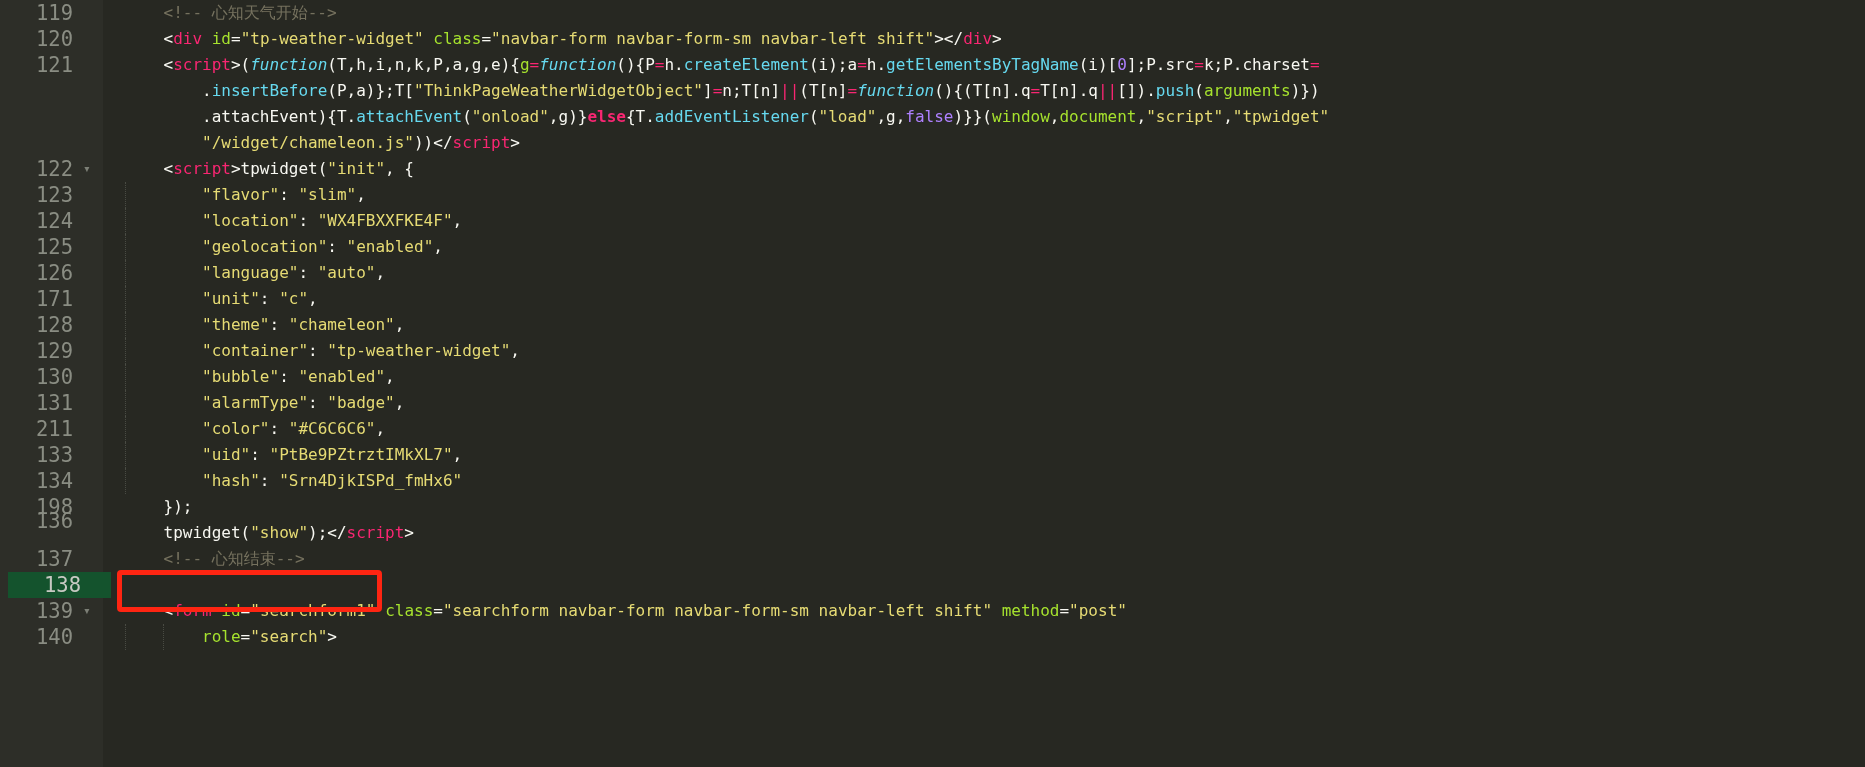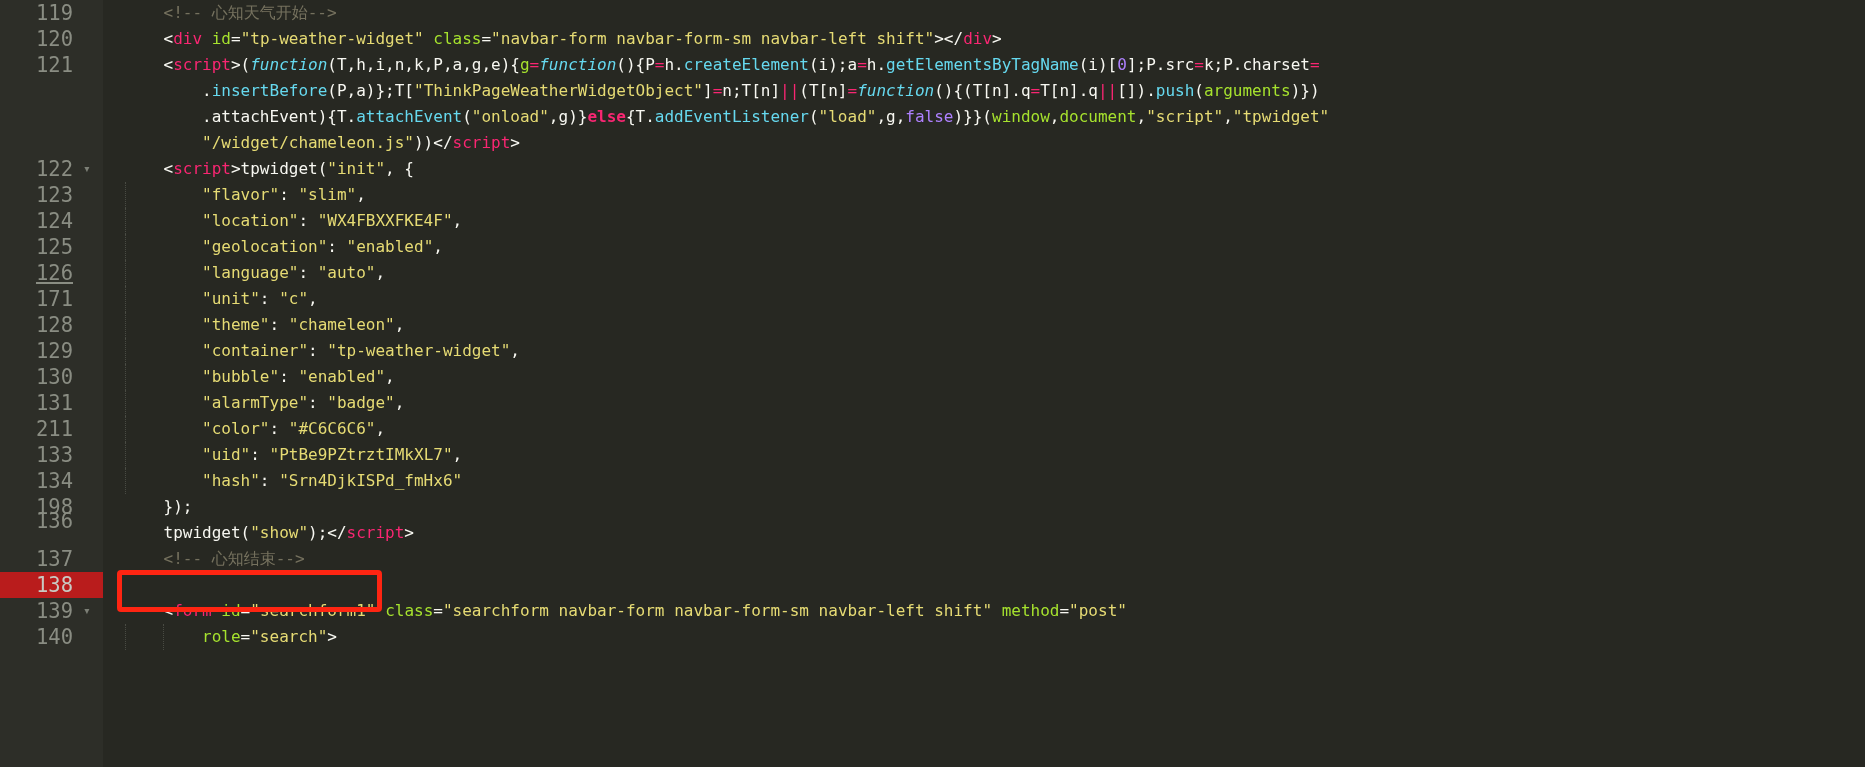--- a/index.html
+++ b/index.html
@@ -34,22 +34,23 @@
     height: 26px;
     line-height: 26px;
     color: #8a8d83;
     text-align: right;
     font-size: 20.5px;
     box-sizing: border-box;
     padding-right: 30px;
     white-space: nowrap;
   }
   .gutter-row.active-line {
-    background: #b91c1c;
+    background: #14532d;
     color: #c8c9c3;
+    margin-left: 8px;
   }
   .fold {
     position: absolute;
     right: 8px;
     top: 0;
     width: 16px;
     height: 26px;
     line-height: 26px;
     text-align: center;
     color: #7c7f76;
@@ -121,21 +122,21 @@
       <div class="gutter-row" style="top: 0px;"><span>119</span></div>
       <div class="gutter-row" style="top: 26px;"><span>120</span></div>
       <div class="gutter-row" style="top: 52px;"><span>121</span></div>
       <div class="gutter-row" style="top: 78px;"><span></span></div>
       <div class="gutter-row" style="top: 104px;"><span></span></div>
       <div class="gutter-row" style="top: 130px;"><span></span></div>
       <div class="gutter-row" style="top: 156px;"><span>122</span><span class="fold">▾</span></div>
       <div class="gutter-row" style="top: 182px;"><span>123</span></div>
       <div class="gutter-row" style="top: 208px;"><span>124</span></div>
       <div class="gutter-row" style="top: 234px;"><span>125</span></div>
-      <div class="gutter-row" style="top: 260px; text-decoration: underline;"><span>126</span></div>
+      <div class="gutter-row" style="top: 260px;"><span>126</span></div>
       <div class="gutter-row" style="top: 286px;"><span>171</span></div>
       <div class="gutter-row" style="top: 312px;"><span>128</span></div>
       <div class="gutter-row" style="top: 338px;"><span>129</span></div>
       <div class="gutter-row" style="top: 364px;"><span>130</span></div>
       <div class="gutter-row" style="top: 390px;"><span>131</span></div>
       <div class="gutter-row" style="top: 416px;"><span>211</span></div>
       <div class="gutter-row" style="top: 442px;"><span>133</span></div>
       <div class="gutter-row" style="top: 468px;"><span>134</span></div>
       <div class="gutter-row" style="top: 494px;"><span>198</span></div>
       <div class="gutter-row" style="top: 508px;"><span>136</span></div>

